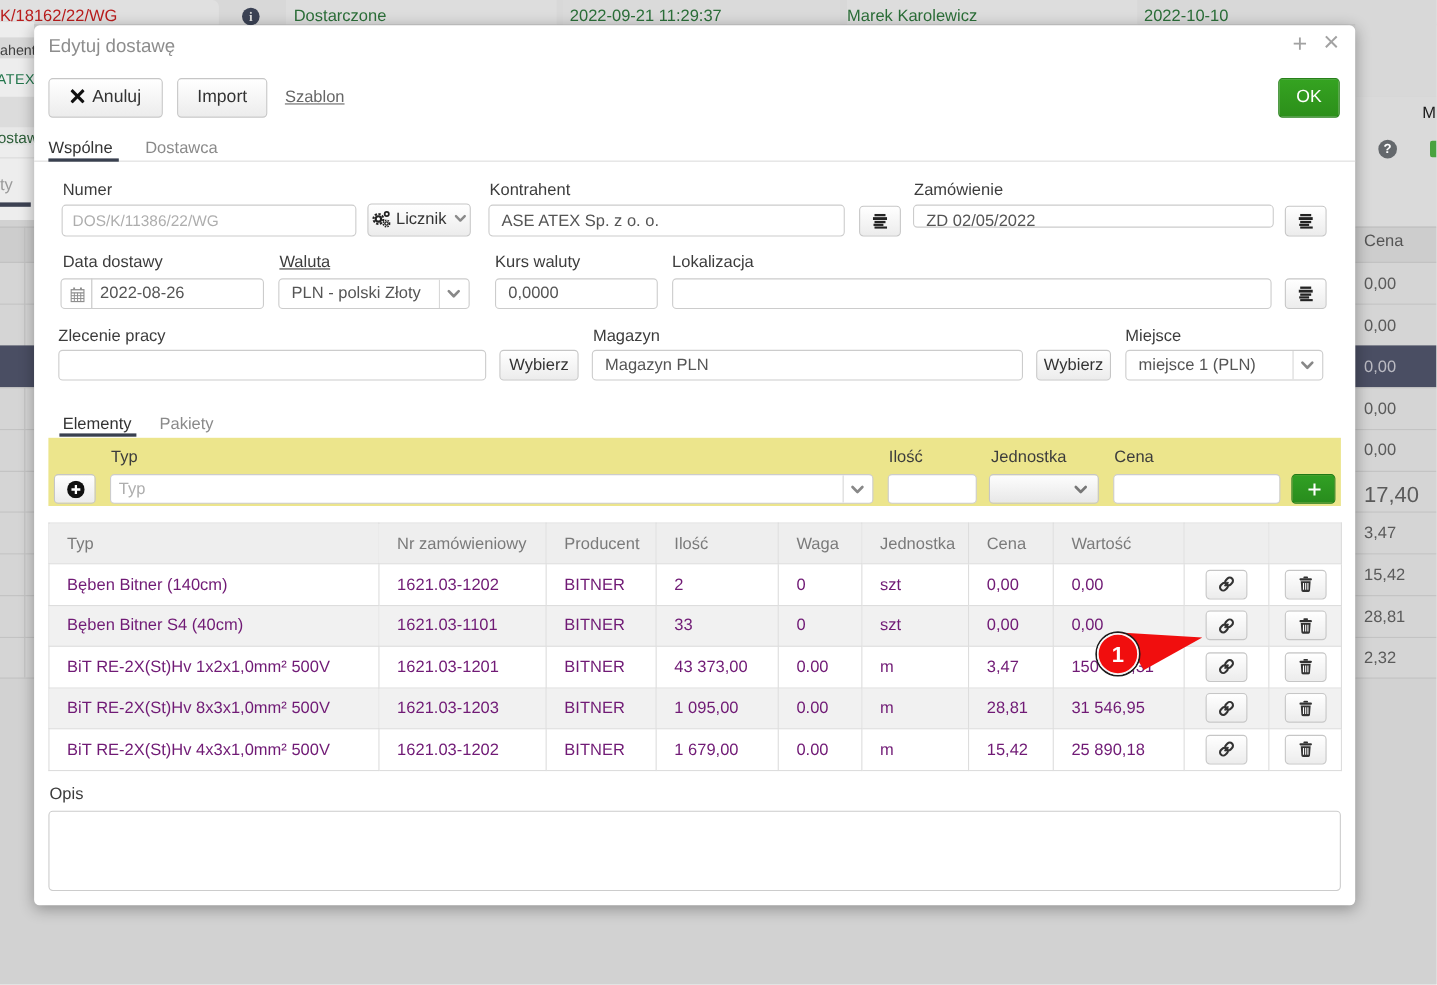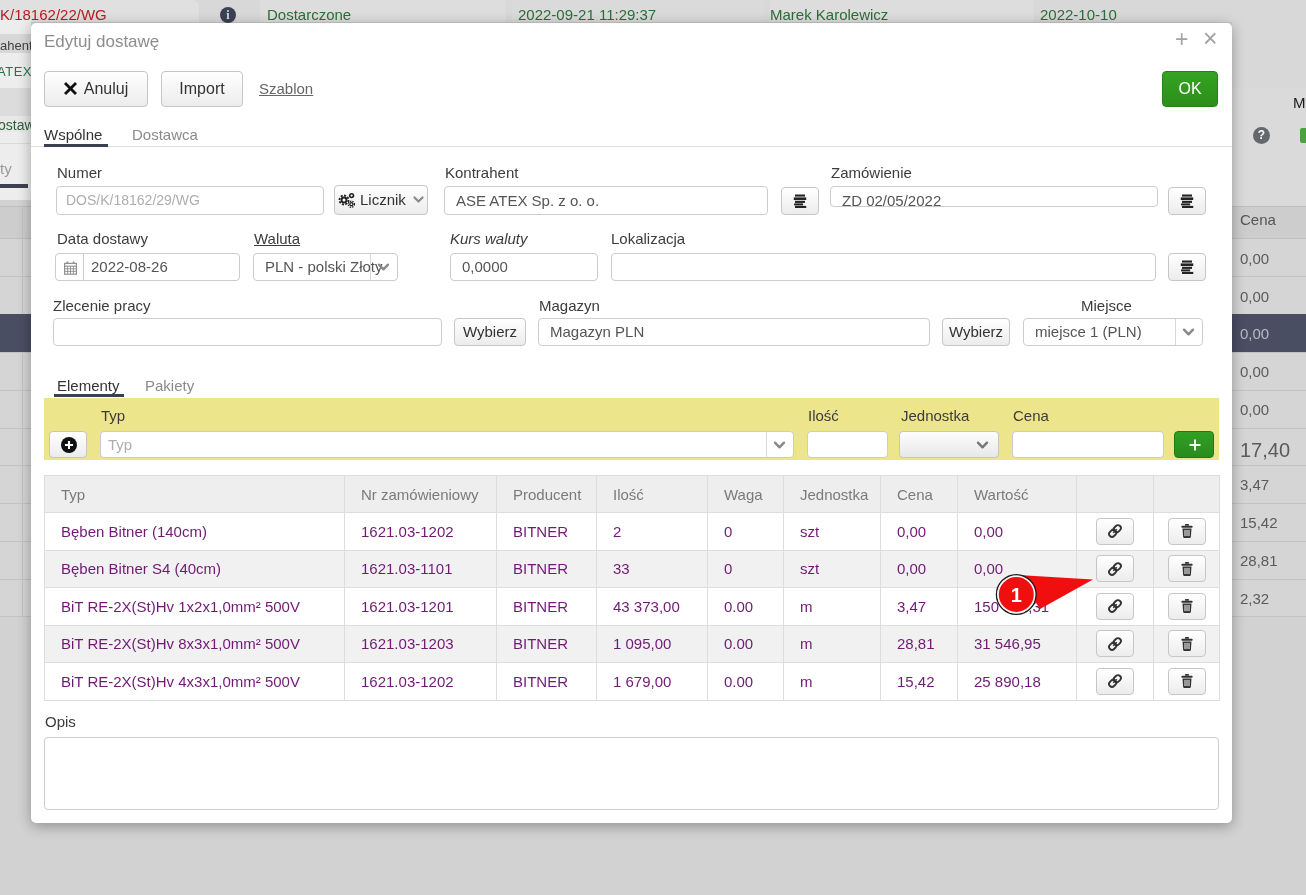--- a/index.html
+++ b/index.html
@@ -111,21 +111,21 @@
     <div class="abs" style="left:1162px;top:71px;width:56px;height:36px;background:linear-gradient(#35a321,#2c8f1a);border:1px solid #27811a;border-radius:4px;color:#fff;font-size:16px;text-align:center;line-height:34px;box-sizing:border-box;">OK</div>
 
     <div class="abs" style="left:31px;top:124px;width:1201px;height:22px;border-bottom:1px solid #ddd;"></div>
     <div class="abs" style="left:44px;top:126px;font-size:15px;color:#333;">Wspólne</div>
     <div class="abs" style="left:44px;top:144px;width:64px;height:3px;background:#39404f;"></div>
     <div class="abs" style="left:132px;top:126px;font-size:15px;color:#8a8a8a;">Dostawca</div>
 
     <div class="lbl" style="left:57px;top:164px;">Numer</div>
     <div class="lbl" style="left:445px;top:164px;">Kontrahent</div>
     <div class="lbl" style="left:831px;top:164px;">Zamówienie</div>
-    <div class="inp ph" style="left:56px;top:186px;width:268px;height:29px;line-height:27px;font-size:14px;padding-left:9px;">DOS/K/18162/29/WG</div>
+    <div class="inp ph" style="left:56px;top:186px;width:268px;height:29px;line-height:27px;font-size:14px;padding-left:9px;">DOS/K/11386/22/WG</div>
     <div class="btn" style="left:334px;top:185px;width:94px;height:30px;line-height:28px;"><svg width="17" height="16" viewBox="0 0 17 16" style="vertical-align:-3px;margin-right:5px;">
           <circle cx="6" cy="8" r="3.4" fill="#222"></circle>
           <circle cx="6" cy="8" r="4.5" fill="none" stroke="#222" stroke-width="1.9" stroke-dasharray="2.1 1.35"></circle>
           <circle cx="6" cy="8" r="1.5" fill="#fff"></circle>
           <circle cx="13.4" cy="12.2" r="2.1" fill="#222"></circle>
           <circle cx="13.4" cy="12.2" r="3" fill="none" stroke="#222" stroke-width="1.4" stroke-dasharray="1.4 1.05"></circle>
           <circle cx="13.4" cy="12.2" r="0.9" fill="#fff"></circle>
           <circle cx="13.6" cy="3.6" r="1.9" fill="none" stroke="#222" stroke-width="1.6"></circle>
         </svg>Licznik <svg width="11" height="8" viewBox="0 0 11 8" style="vertical-align:1px;margin-left:3px;">
           <path d="M1.5 1.5 L5.5 5.5 L9.5 1.5" fill="none" stroke="#8a8a8a" stroke-width="2.2" stroke-linecap="round" stroke-linejoin="round"></path>
@@ -150,56 +150,56 @@
             <rect x="0" y="3.4" width="13" height="2.6"></rect>
             <rect x="1.5" y="6.8" width="10" height="2.1"></rect>
             <rect x="0.6" y="9.4" width="9" height="2.0"></rect>
             <rect x="1.5" y="11.9" width="11.5" height="2.1"></rect>
           </g>
         </svg>
       </div>
 
     <div class="lbl" style="left:57px;top:230px;">Data dostawy</div>
     <div class="lbl" style="left:254px;top:230px;text-decoration:underline;">Waluta</div>
-    <div class="lbl" style="left:450px;top:230px;font-style:italic;">Kurs waluty</div>
+    <div class="lbl" style="left:450px;top:230px;">Kurs waluty</div>
     <div class="lbl" style="left:611px;top:230px;">Lokalizacja</div>
     <div class="abs" style="left:55px;top:253px;width:29px;height:28px;background:#fff;border:1px solid #ccc;border-radius:4px 0 0 4px;box-sizing:border-box;">
         <svg width="13" height="14" viewBox="0 0 13 14" style="position:absolute;left:8px;top:7px;">
           <g fill="none" stroke="#8f8f8f">
             <rect x="0.6" y="2.4" width="11.8" height="10.8" stroke-width="1.2"></rect>
             <path d="M0.6 5.2 H12.4" stroke-width="1.1"></path>
             <path d="M3.6 5.2 V13 M6.5 5.2 V13 M9.4 5.2 V13" stroke-width="0.9"></path>
             <path d="M0.6 7.8 H12.4 M0.6 10.4 H12.4" stroke-width="0.9"></path>
             <path d="M3.4 0.4 V2.6 M9.6 0.4 V2.6" stroke-width="1.7"></path>
           </g>
         </svg>
       </div>
     <div class="inp" style="left:83px;top:253px;width:157px;height:28px;line-height:26px;border-radius:0 4px 4px 0;padding-left:7px;">2022-08-26</div>
-    <div class="sel" style="left:253px;top:253px;width:145px;height:28px;line-height:26px;padding-left:11px;">PLN - polski Złoty<div class="chev">
+    <div class="sel" style="left:253px;top:253px;width:174px;height:28px;line-height:26px;padding-left:11px;">PLN - polski Złoty<div class="chev">
           <svg width="13" height="9" viewBox="0 0 13 9">
             <path d="M2 1.7 L6.5 6.3 L11 1.7" fill="none" stroke="#888" stroke-width="2.4" stroke-linecap="round" stroke-linejoin="round"></path>
           </svg>
         </div></div>
     <div class="inp" style="left:450px;top:253px;width:148px;height:28px;line-height:26px;">0,0000</div>
     <div class="inp" style="left:611px;top:253px;width:545px;height:28px;line-height:26px;"></div>
     <div class="btn iconbtn" style="left:1168px;top:253px;width:38px;height:28px;">
         <svg class="lstsvg" width="13" height="14" viewBox="0 0 13 14">
           <g fill="#222">
             <rect x="1.5" y="0.5" width="10" height="2.1"></rect>
             <rect x="0" y="3.4" width="13" height="2.6"></rect>
             <rect x="1.5" y="6.8" width="10" height="2.1"></rect>
             <rect x="0.6" y="9.4" width="9" height="2.0"></rect>
             <rect x="1.5" y="11.9" width="11.5" height="2.1"></rect>
           </g>
         </svg>
       </div>
 
     <div class="lbl" style="left:53px;top:297px;">Zlecenie pracy</div>
     <div class="lbl" style="left:539px;top:297px;">Magazyn</div>
-    <div class="lbl" style="left:1081px;top:297px;text-align:center;">Miejsce</div>
+    <div class="lbl" style="left:1023px;top:297px;text-align:center;">Miejsce</div>
     <div class="inp" style="left:53px;top:318px;width:389px;height:28px;line-height:26px;"></div>
     <div class="btn" style="left:454px;top:318px;width:72px;height:28px;line-height:26px;">Wybierz</div>
     <div class="inp" style="left:538px;top:318px;width:392px;height:28px;line-height:26px;">Magazyn PLN</div>
     <div class="btn" style="left:942px;top:318px;width:68px;height:28px;line-height:26px;">Wybierz</div>
     <div class="sel" style="left:1023px;top:318px;width:180px;height:28px;line-height:26px;padding-left:11px;">miejsce 1 (PLN)<div class="chev">
           <svg width="13" height="9" viewBox="0 0 13 9">
             <path d="M2 1.7 L6.5 6.3 L11 1.7" fill="none" stroke="#888" stroke-width="2.4" stroke-linecap="round" stroke-linejoin="round"></path>
           </svg>
         </div></div>
 

